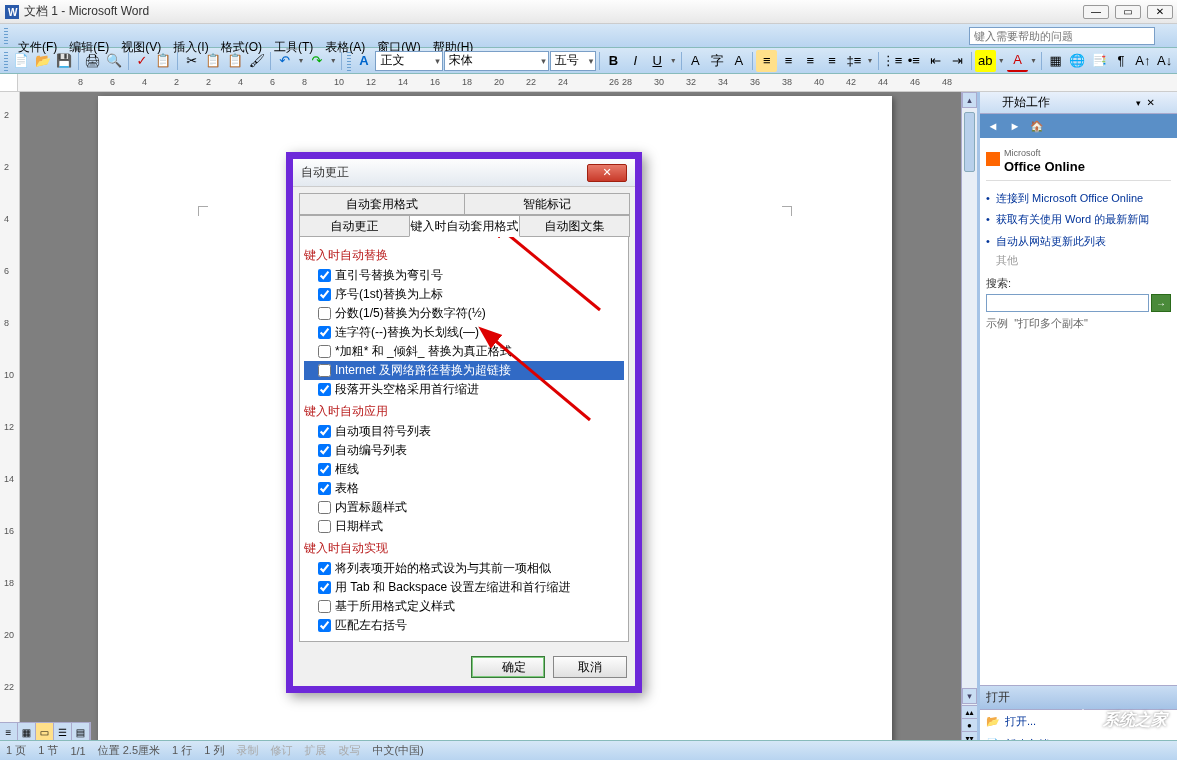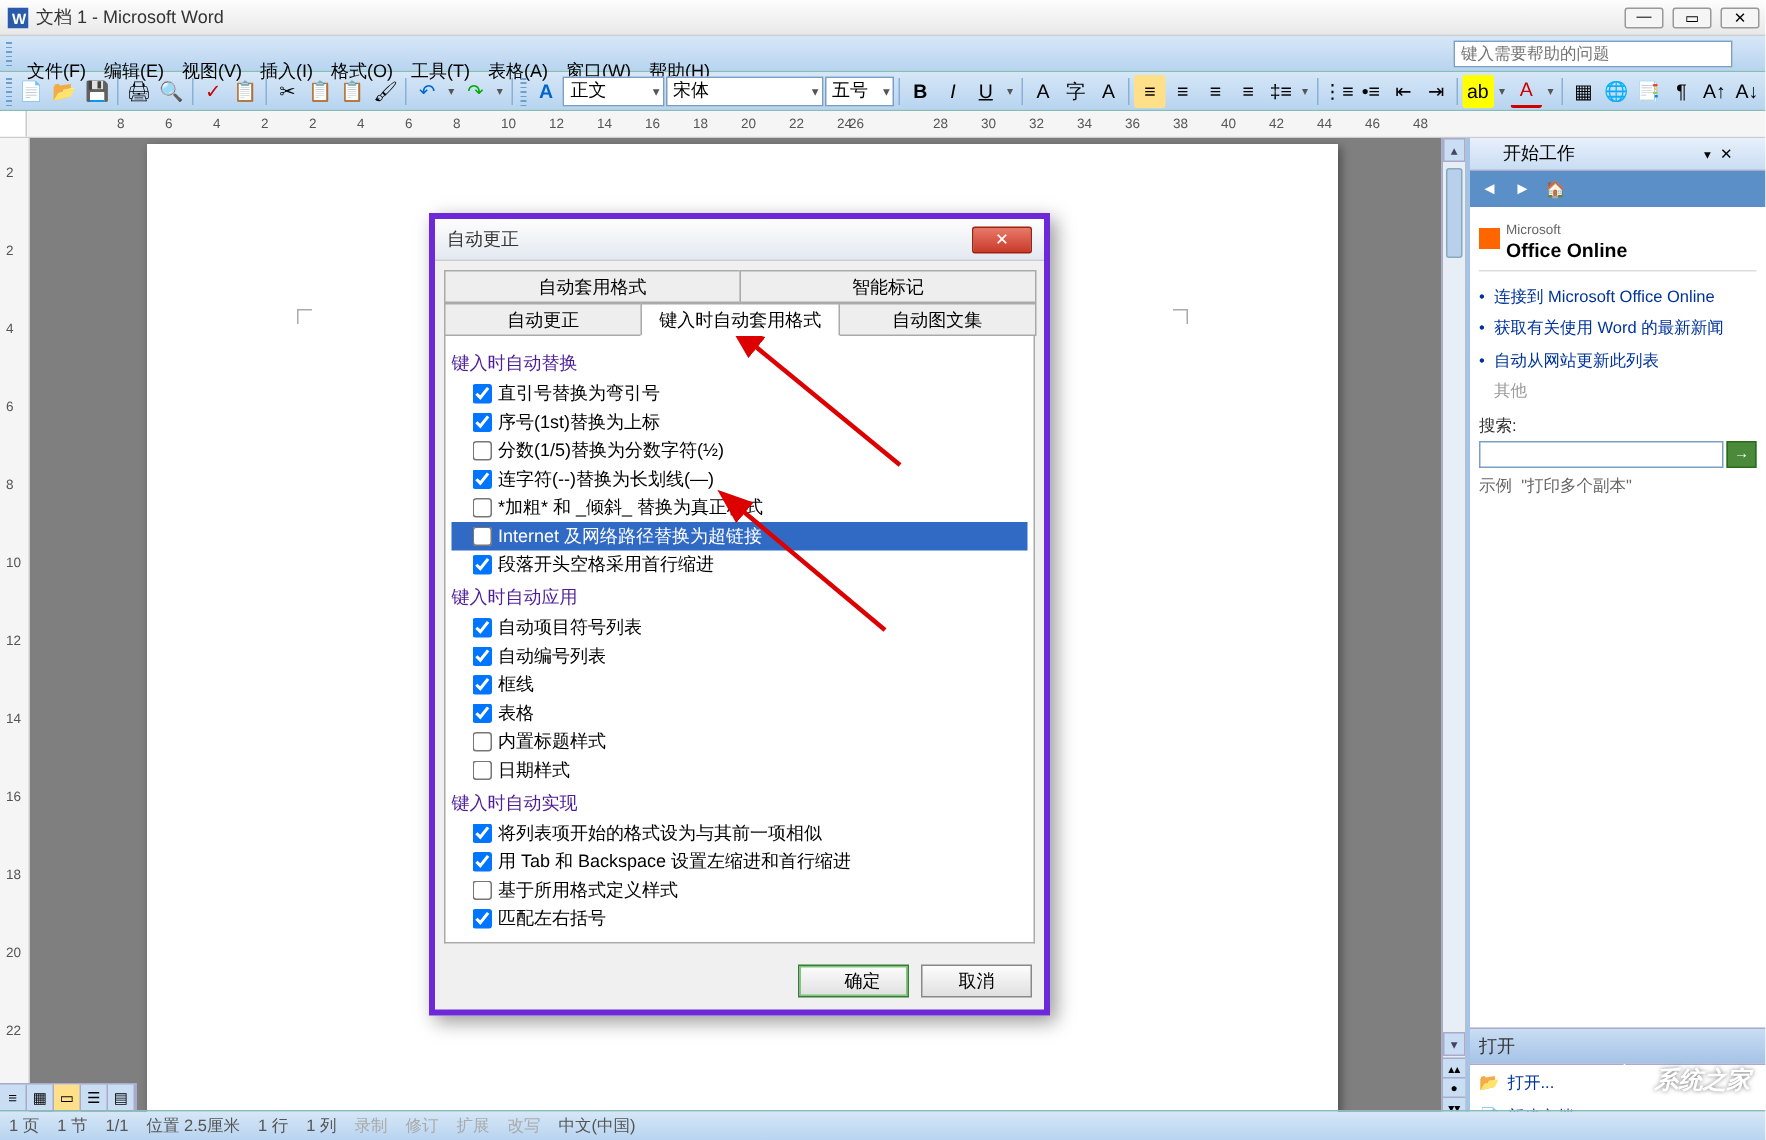--- a/index.html
+++ b/index.html
@@ -68,31 +68,31 @@
 .statusbar { height: 20px; background: linear-gradient(#d6e7f7, #b8d4f0); border-top: 1px solid #8bb; display:flex; align-items:center; font-size:11px; padding:0 6px; gap:12px; color:#555; position:absolute; bottom:0; left:0; right:0; }
 .statusbar .sb-item { white-space:nowrap; }
 .statusbar .sb-disabled { color:#aaa; }
 
 
 .viewbtns { position:absolute; bottom:20px; left:0; height:18px; background:#c9ddf3; display:flex; border-top:1px solid #aac; border-right:1px solid #aac; }
 .viewbtns .vb { width:18px; height:18px; border-right:1px solid #aac; font-size:10px; display:flex;align-items:center;justify-content:center; cursor:pointer; }
 
 
 .dialog-backdrop { position:absolute; inset:0; pointer-events:none; }
-.dialog { position:absolute; left:286px; top:142px; width:414px; background:#f0f0f0; border:4px solid #6d28d9; box-shadow: 4px 4px 12px rgba(0,0,0,0.4); font-size:12px; pointer-events:auto; }
+.dialog { position:absolute; left:286px; top:152px; width:356px; background:#f0f0f0; border:7px solid #6d28d9; box-shadow: 4px 4px 12px rgba(0,0,0,0.4); font-size:12px; pointer-events:auto; }
 .dlg-title { height:28px; background: linear-gradient(#fdfdfd, #e3e9f0); display:flex; align-items:center; padding:0 8px; border-bottom:1px solid #ccc; }
 .dlg-title .dlg-ttext { flex:1; color:#333; }
 .dlg-title .dlg-close { width:40px; height:18px; background: linear-gradient(#e87a6a, #c83a2a); border:1px solid #a02010; border-radius:2px; color:#fff; font-size:11px; display:flex;align-items:center;justify-content:center; cursor:pointer; }
 .dlg-body { padding: 6px; }
 .tab-row { display:flex; }
 .tab-row .tab { flex:1; height:22px; border:1px solid #aaa; background:#eee; font-size:12px; display:flex; align-items:center; justify-content:center; cursor:pointer; margin:0 -1px 0 0; }
 .tab-row2 .tab { flex:1; }
 .tab.active { background:#fff; border-bottom:1px solid #fff; position:relative; z-index:1; }
 .tab-content { border:1px solid #aaa; border-top:none; background:#fff; padding:6px 4px; min-height:330px; }
-.section-label { font-size:12px; color:#4c1d95; margin:4px 0 2px 0; }
+.section-label { font-size:12px; color:#b91c1c; margin:4px 0 2px 0; }
 .check-row { display:flex; align-items:center; gap:4px; padding:1px 0 1px 14px; font-size:12px; }
 .check-row input { width:13px; height:13px; }
 .check-row.selected { background:#316ac5; color:#fff; }
 .dlg-footer { display:flex; justify-content:flex-end; gap:8px; padding:8px; }
 .dlg-btn { width:74px; height:22px; border:1px solid #888; background:linear-gradient(#fdfdfd,#e0e0e0); font-size:12px; cursor:pointer; }
 .dlg-btn.primary { border:1px solid #3a7a3a; box-shadow: inset 0 0 0 1px #7aca7a; padding-left: 12px; }
 
 
 .arrow { position:absolute; pointer-events:none; }
 .arrow svg { overflow:visible; }
@@ -216,21 +216,21 @@
       <span class="ruler-num" style="left: 252px;">6</span>
       <span class="ruler-num" style="left: 284px;">8</span>
       <span class="ruler-num" style="left: 316px;">10</span>
       <span class="ruler-num" style="left: 348px;">12</span>
       <span class="ruler-num" style="left: 380px;">14</span>
       <span class="ruler-num" style="left: 412px;">16</span>
       <span class="ruler-num" style="left: 444px;">18</span>
       <span class="ruler-num" style="left: 476px;">20</span>
       <span class="ruler-num" style="left: 508px;">22</span>
       <span class="ruler-num" style="left: 540px;">24</span>
-      <span class="ruler-num" style="left: 548px;">26</span>
+      <span class="ruler-num" style="left: 591px;">26</span>
       <span class="ruler-num" style="left: 604px;">28</span>
       <span class="ruler-num" style="left: 636px;">30</span>
       <span class="ruler-num" style="left: 668px;">32</span>
       <span class="ruler-num" style="left: 700px;">34</span>
       <span class="ruler-num" style="left: 732px;">36</span>
       <span class="ruler-num" style="left: 764px;">38</span>
       <span class="ruler-num" style="left: 796px;">40</span>
       <span class="ruler-num" style="left: 828px;">42</span>
       <span class="ruler-num" style="left: 860px;">44</span>
       <span class="ruler-num" style="left: 892px;">46</span>

